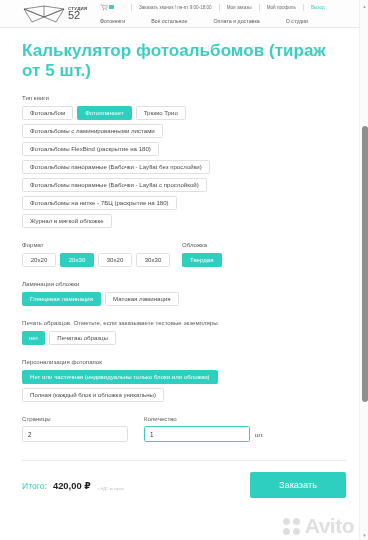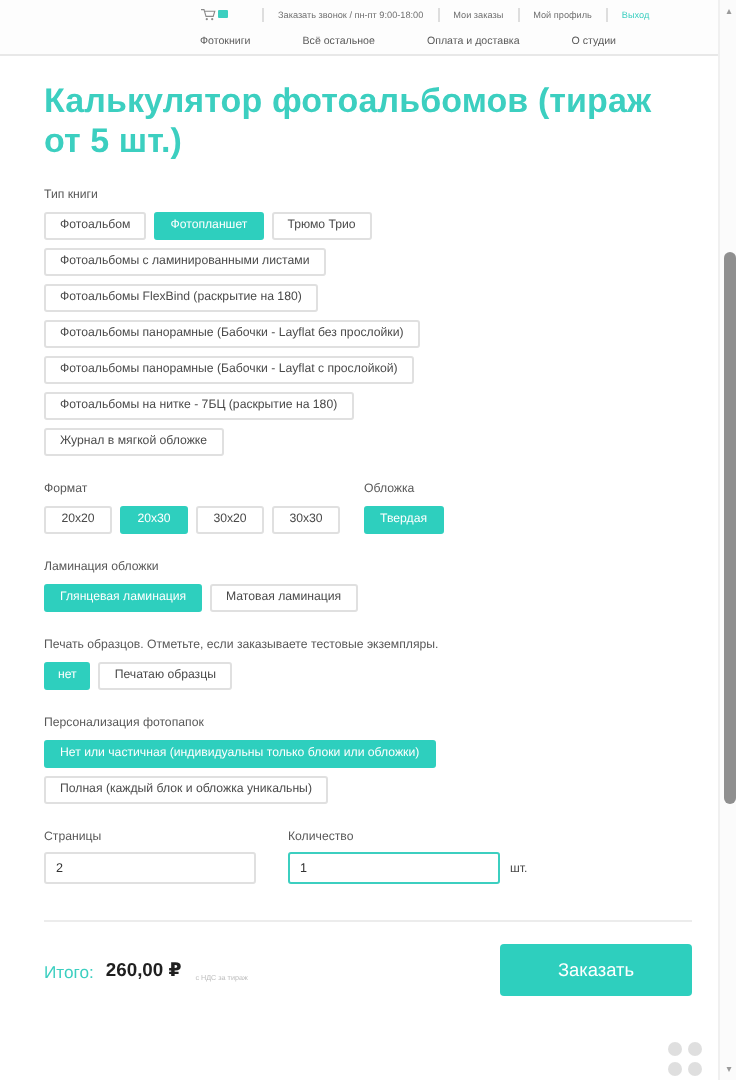--- a/index.html
+++ b/index.html
@@ -234,20 +234,36 @@
   .wm-dots i:nth-child(3){ left:0; top:10px; }
   .wm-dots i:nth-child(4){ left:10px; top:10px; }
 </style>
 </head>
 <body>
 
 <div id="page">
 
   <div class="topbar">
 
+    <div class="logo">
+      <svg class="logo-mark" viewBox="0 0 44 20">
+        <g fill="none" stroke="#5a5a5a" stroke-width="0.7">
+          <path d="M2 5 L22 2 L42 5 L22 13 Z"></path>
+          <path d="M22 2 L22 13"></path>
+          <path d="M2 5 L10 18"></path>
+          <path d="M42 5 L34 18"></path>
+          <path d="M10 18 L22 13 L34 18"></path>
+          <path d="M2 5 L22 13 L42 5"></path>
+        </g>
+      </svg>
+      <span class="logo-text">
+        <span class="logo-studia">СТУДИЯ</span>
+        <span class="logo-52">52</span>
+      </span>
+    </div>
 
     <div class="util-row">
       <span class="cart">
         <svg width="8" height="7" viewBox="0 0 8 7">
           <path d="M0.5 0.8 H2 L3 4.2 H6.6 L7.4 1.6 H2.4" fill="none" stroke="#8a8a8a" stroke-width="0.55"></path>
           <circle cx="3.4" cy="5.6" r="0.55" fill="#8a8a8a"></circle>
           <circle cx="6.1" cy="5.6" r="0.55" fill="#8a8a8a"></circle>
         </svg>
         <span class="cart-count"></span>
       </span>
@@ -344,35 +360,36 @@
           <span class="unit">шт.</span>
         </div>
       </div>
     </div>
 
     <div class="footer-sep"></div>
 
     <div class="footer">
       <div class="total">
         <span class="total-label">Итого:</span>
-        <span class="total-value">260,00 ₽</span>
+        <span class="total-value">420,00 ₽</span>
         <span class="total-note">с НДС за тираж</span>
       </div>
       <button class="order-btn">Заказать</button>
     </div>
   </div>
 
   <div class="scrollbar">
     <div class="scroll-arrow up">▴</div>
     <div class="scroll-thumb"></div>
     <div class="scroll-arrow down">▾</div>
   </div>
 
   <div class="watermark">
     <span class="wm-dots">
         <i></i>
         <i></i>
         <i></i>
         <i></i>
       </span>
+    <span>Avito</span>
   </div>
 
 </div>
 
 </body></html>

